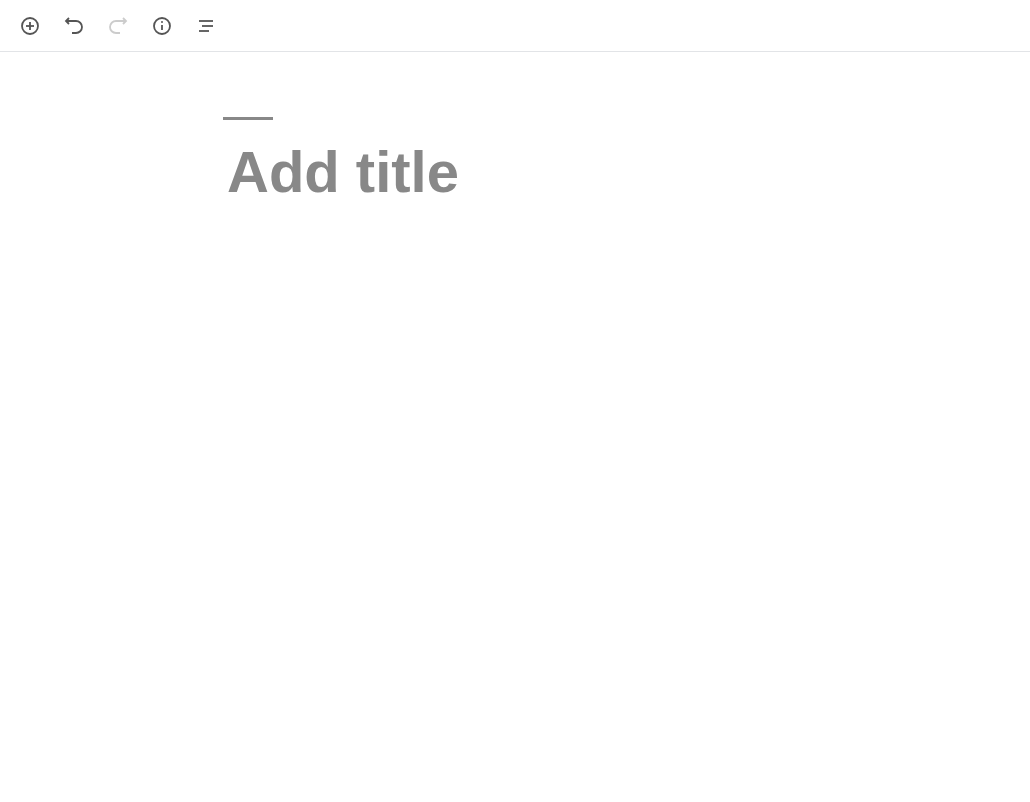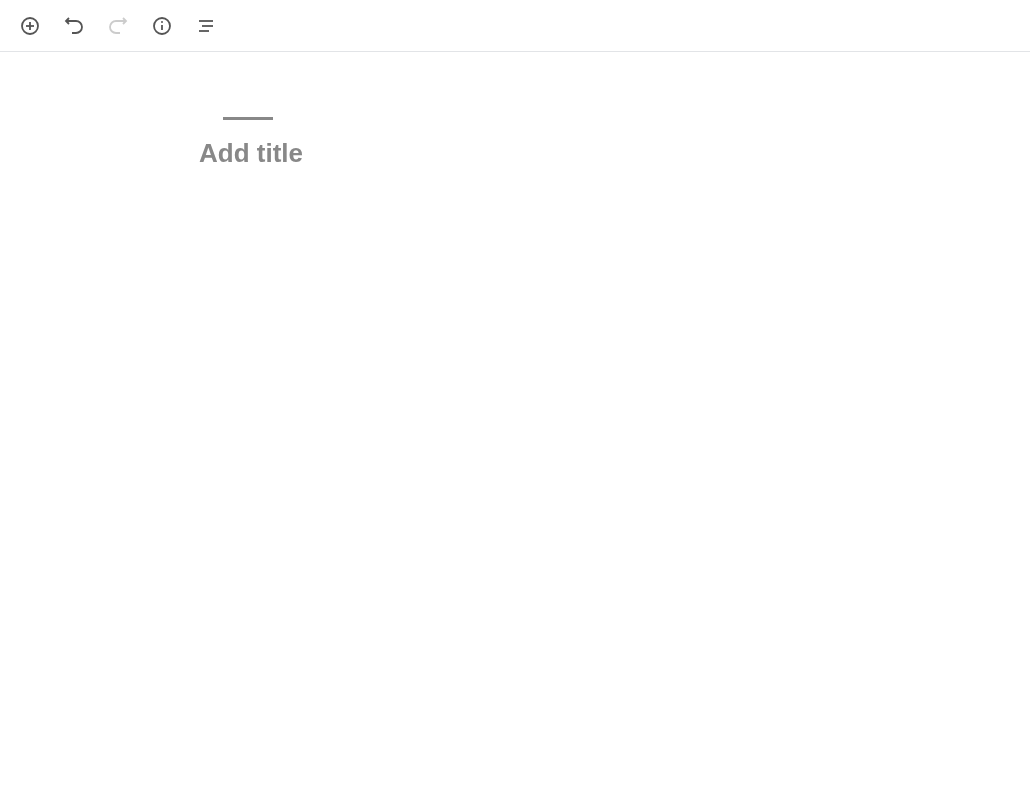--- a/index.html
+++ b/index.html
@@ -37,24 +37,24 @@
     }
     .title-decoration {
       width: 50px;
       height: 3px;
       background: #888;
       margin-left: 48px;
       margin-bottom: 18px;
       margin-top: 25px;
     }
     .title-input {
-      font-size: 26px;
+      font-size: 58px;
       font-weight: 700;
       color: #888;
-      margin-left: 24px;
+      margin-left: 52px;
       outline: none;
       border: none;
       width: 500px;
       background: transparent;
     }
     .title-input::placeholder { color: #888; }
     .inserter-btn {
       position: absolute;
       left: 4px;
       top: 212px;

